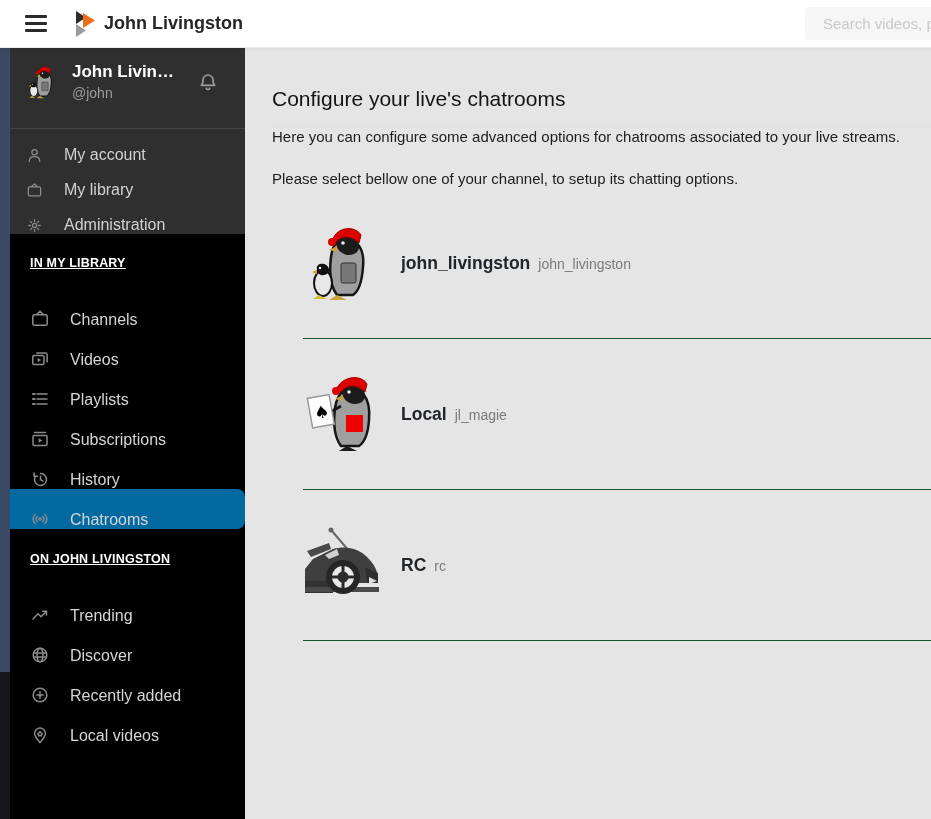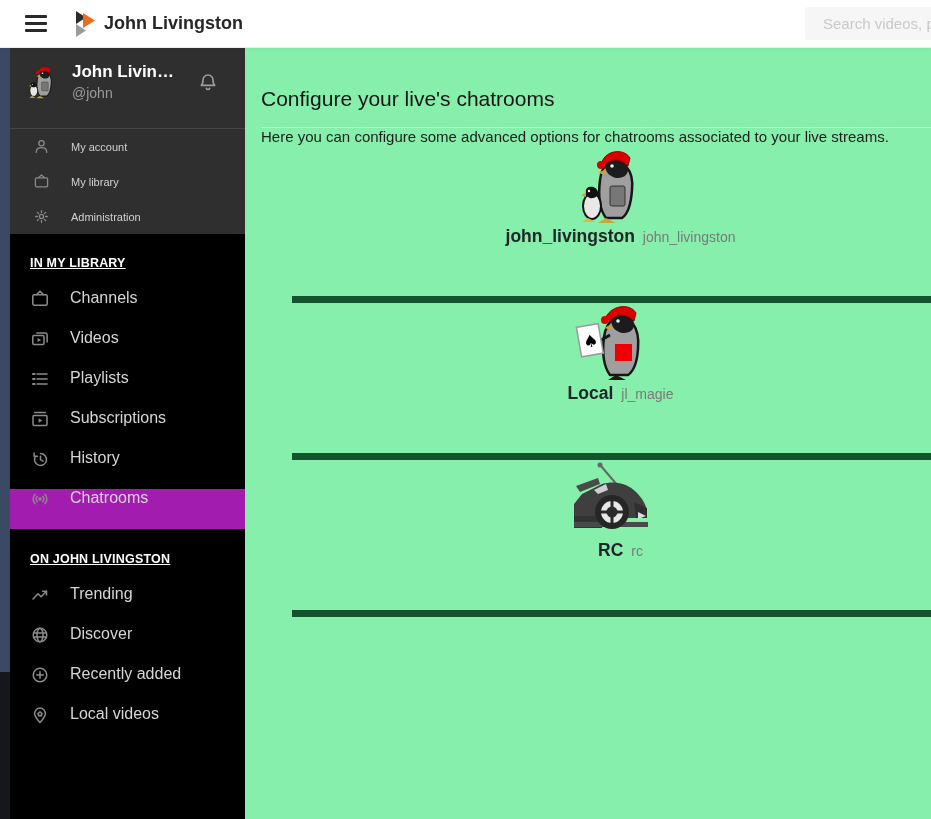--- a/index.html
+++ b/index.html
@@ -38,46 +38,46 @@
   .user-block{position:relative;height:81px;background:#2f2f2f;cursor:pointer;}
   .user-avatar{position:absolute;left:25px;top:14px;width:35px;height:42px;}
   .user-name{
     position:absolute;left:72px;top:15px;max-width:112px;
     font-size:17px;font-weight:700;color:#fff;
     white-space:nowrap;overflow:hidden;text-overflow:ellipsis;
   }
   .user-handle{position:absolute;left:72px;top:38px;font-size:14px;color:#9b9b9b;}
   .bell{position:absolute;right:26px;top:25px;width:22px;height:24px;cursor:pointer;}
   .account-menu{background:#2f2f2f;border-top:1px solid #454545;}
-  .menu-item{height:35px;display:flex;align-items:center;padding-left:33px;cursor:pointer;color:#d1d1d1;font-size:11px;}
+  .menu-item{height:35px;display:flex;align-items:flex-end;padding-left:26px;cursor:pointer;color:#d1d1d1;font-size:16px;}
   .menu-item .icon{width:17px;height:17px;margin-right:21px;flex:none;}
   .sb-section{padding-top:23px;}
   .sb-section.second{padding-top:24px;}
   .sb-header{padding-left:30px;font-size:12.5px;font-weight:700;color:#fff;letter-spacing:.2px;line-height:13px;margin-bottom:19px;text-decoration:underline;}
-  .sb-item{height:40px;display:flex;align-items:flex-start;padding-left:30px;cursor:pointer;color:#d6d6d6;font-size:16px;}
+  .sb-item{height:40px;display:flex;align-items:flex-end;padding-left:30px;cursor:pointer;color:#d6d6d6;font-size:16px;}
   .sb-item .icon{width:20px;height:20px;margin-right:20px;flex:none;}
-  .sb-item.active{background:#a21caf;}
+  .sb-item.active{background:#0369a1;border-radius:8px;}
 
   .icon{stroke:#8b8b8b;fill:none;stroke-width:1.5;stroke-linecap:round;stroke-linejoin:round;}
   .bell-svg{stroke:#9d9d9d;fill:none;stroke-width:1.5;stroke-linecap:round;stroke-linejoin:round;}
 
   
   .main{
-    position:absolute;left:245px;top:47px;right:0;bottom:0;background:#86efac;
-    padding:40px 0 0 16px;overflow:hidden;
+    position:absolute;left:245px;top:47px;right:0;bottom:0;background:#e5e5e5;
+    padding:40px 0 0 27px;overflow:hidden;
   }
   .page-title{margin:0;font-size:21px;font-weight:400;color:#141414;line-height:24px;}
   .title-divider{height:1px;background:#e2e2e2;margin-top:16px;}
   .intro-p{margin:0;font-size:15px;color:#1d1d1d;line-height:18px;}
   .intro-p.first{}
   .intro-p.second{margin-top:24px;}
   .channel-list{margin-left:31px;margin-top:0;}
   .channel-row{
     height:150px;display:flex;align-items:center;
-    border-bottom:7px solid #14532d;cursor:pointer;flex-direction:column;
+    border-bottom:1px solid #14532d;cursor:pointer;
   }
   .channel-avatar{width:80px;height:80px;flex:none;}
   .channel-text{display:flex;align-items:baseline;margin-left:18px;}
   .channel-name{font-size:17.5px;font-weight:700;color:#212529;}
   .channel-handle{margin-left:8px;font-size:14px;color:#7a7a7a;}
 </style>
 </head>
 <body>
 
 <svg width="0" height="0" style="position:absolute" aria-hidden="true">
@@ -318,20 +318,21 @@
     <div class="sb-scroll-track">
       <div class="sb-scroll-thumb"></div>
     </div>
   </nav>
 
   <main class="main">
     <h1 class="page-title">Configure your live's chatrooms</h1>
     <div class="title-divider"></div>
 
     <p class="intro-p first">Here you can configure some advanced options for chatrooms associated to your live streams.</p>
+    <p class="intro-p second">Please select bellow one of your channel, to setup its chatting options.</p>
 
     <div class="channel-list">
 
       <div class="channel-row">
         <svg class="channel-avatar">
             <use href="#av-penguin-santa"></use>
           </svg>
         <div class="channel-text">
           <span class="channel-name">john_livingston</span>
           <span class="channel-handle">john_livingston</span>

